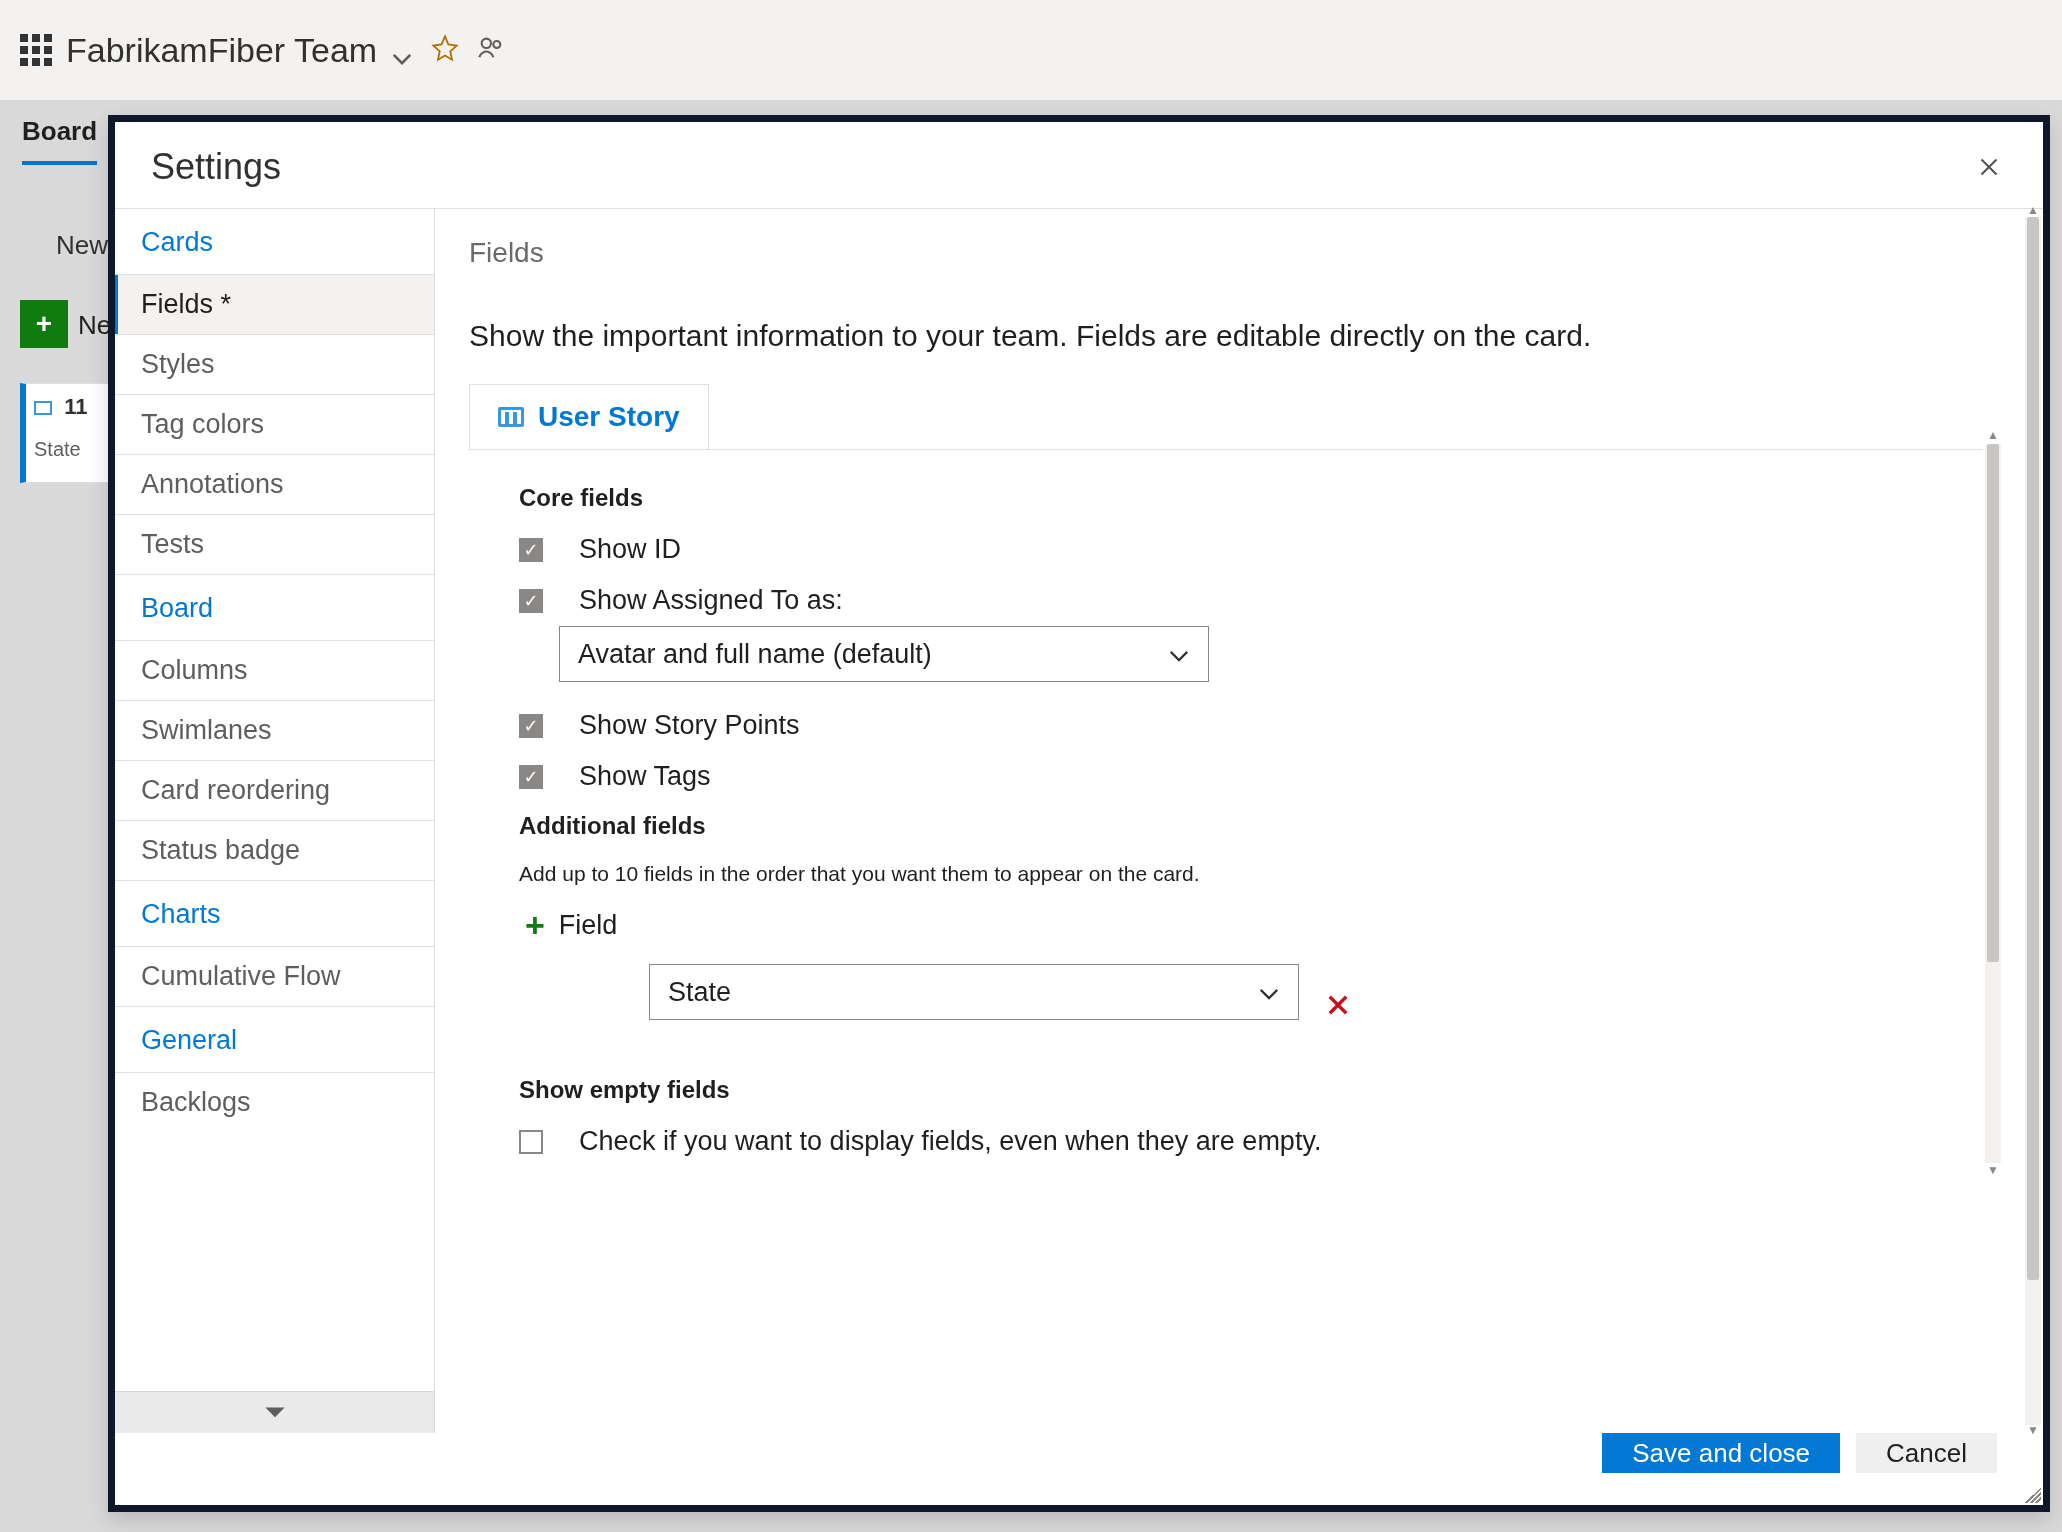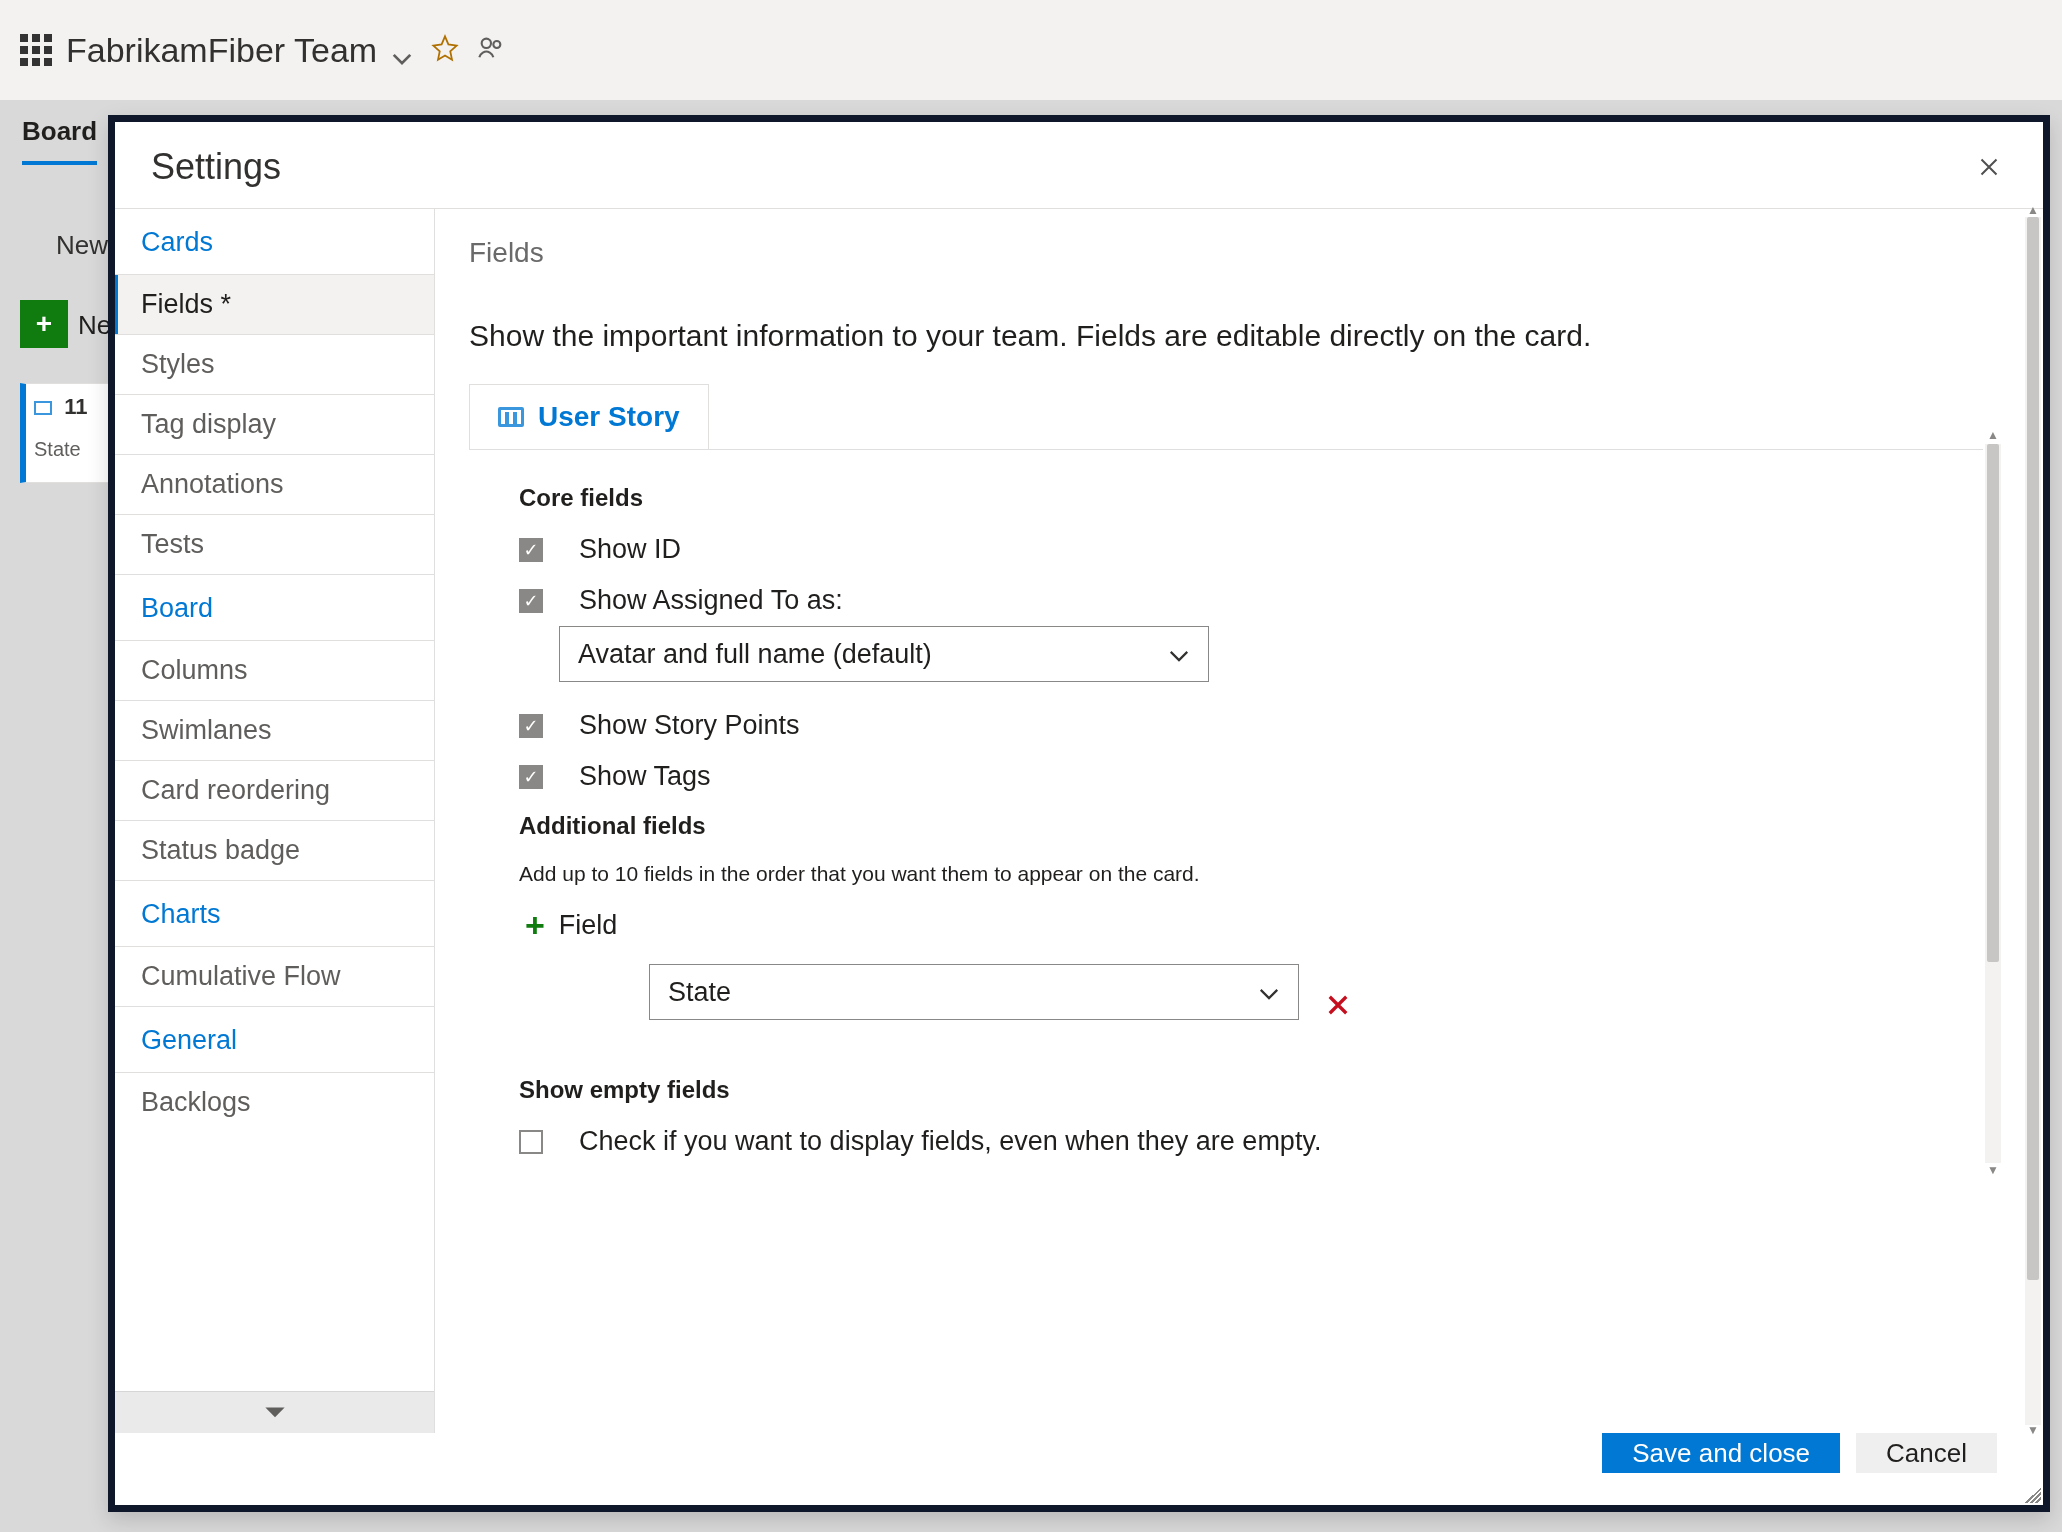--- a/index.html
+++ b/index.html
@@ -339,21 +339,21 @@
     </span>
   </div>
 
   <div class="modal-body">
 
     <div class="left-nav">
 
       <div class="nav-group-header">Cards</div>
       <div class="nav-item active">Fields *</div>
       <div class="nav-item">Styles</div>
-      <div class="nav-item">Tag display</div>
+      <div class="nav-item">Tag colors</div>
       <div class="nav-item">Annotations</div>
       <div class="nav-item">Tests</div>
 
       <div class="nav-group-header" style="border-top:1px solid var(--border-light);">Board</div>
       <div class="nav-item">Columns</div>
       <div class="nav-item">Swimlanes</div>
       <div class="nav-item">Card reordering</div>
       <div class="nav-item">Status badge</div>
 
       <div class="nav-group-header" style="border-top:1px solid var(--border-light);">Charts</div>

